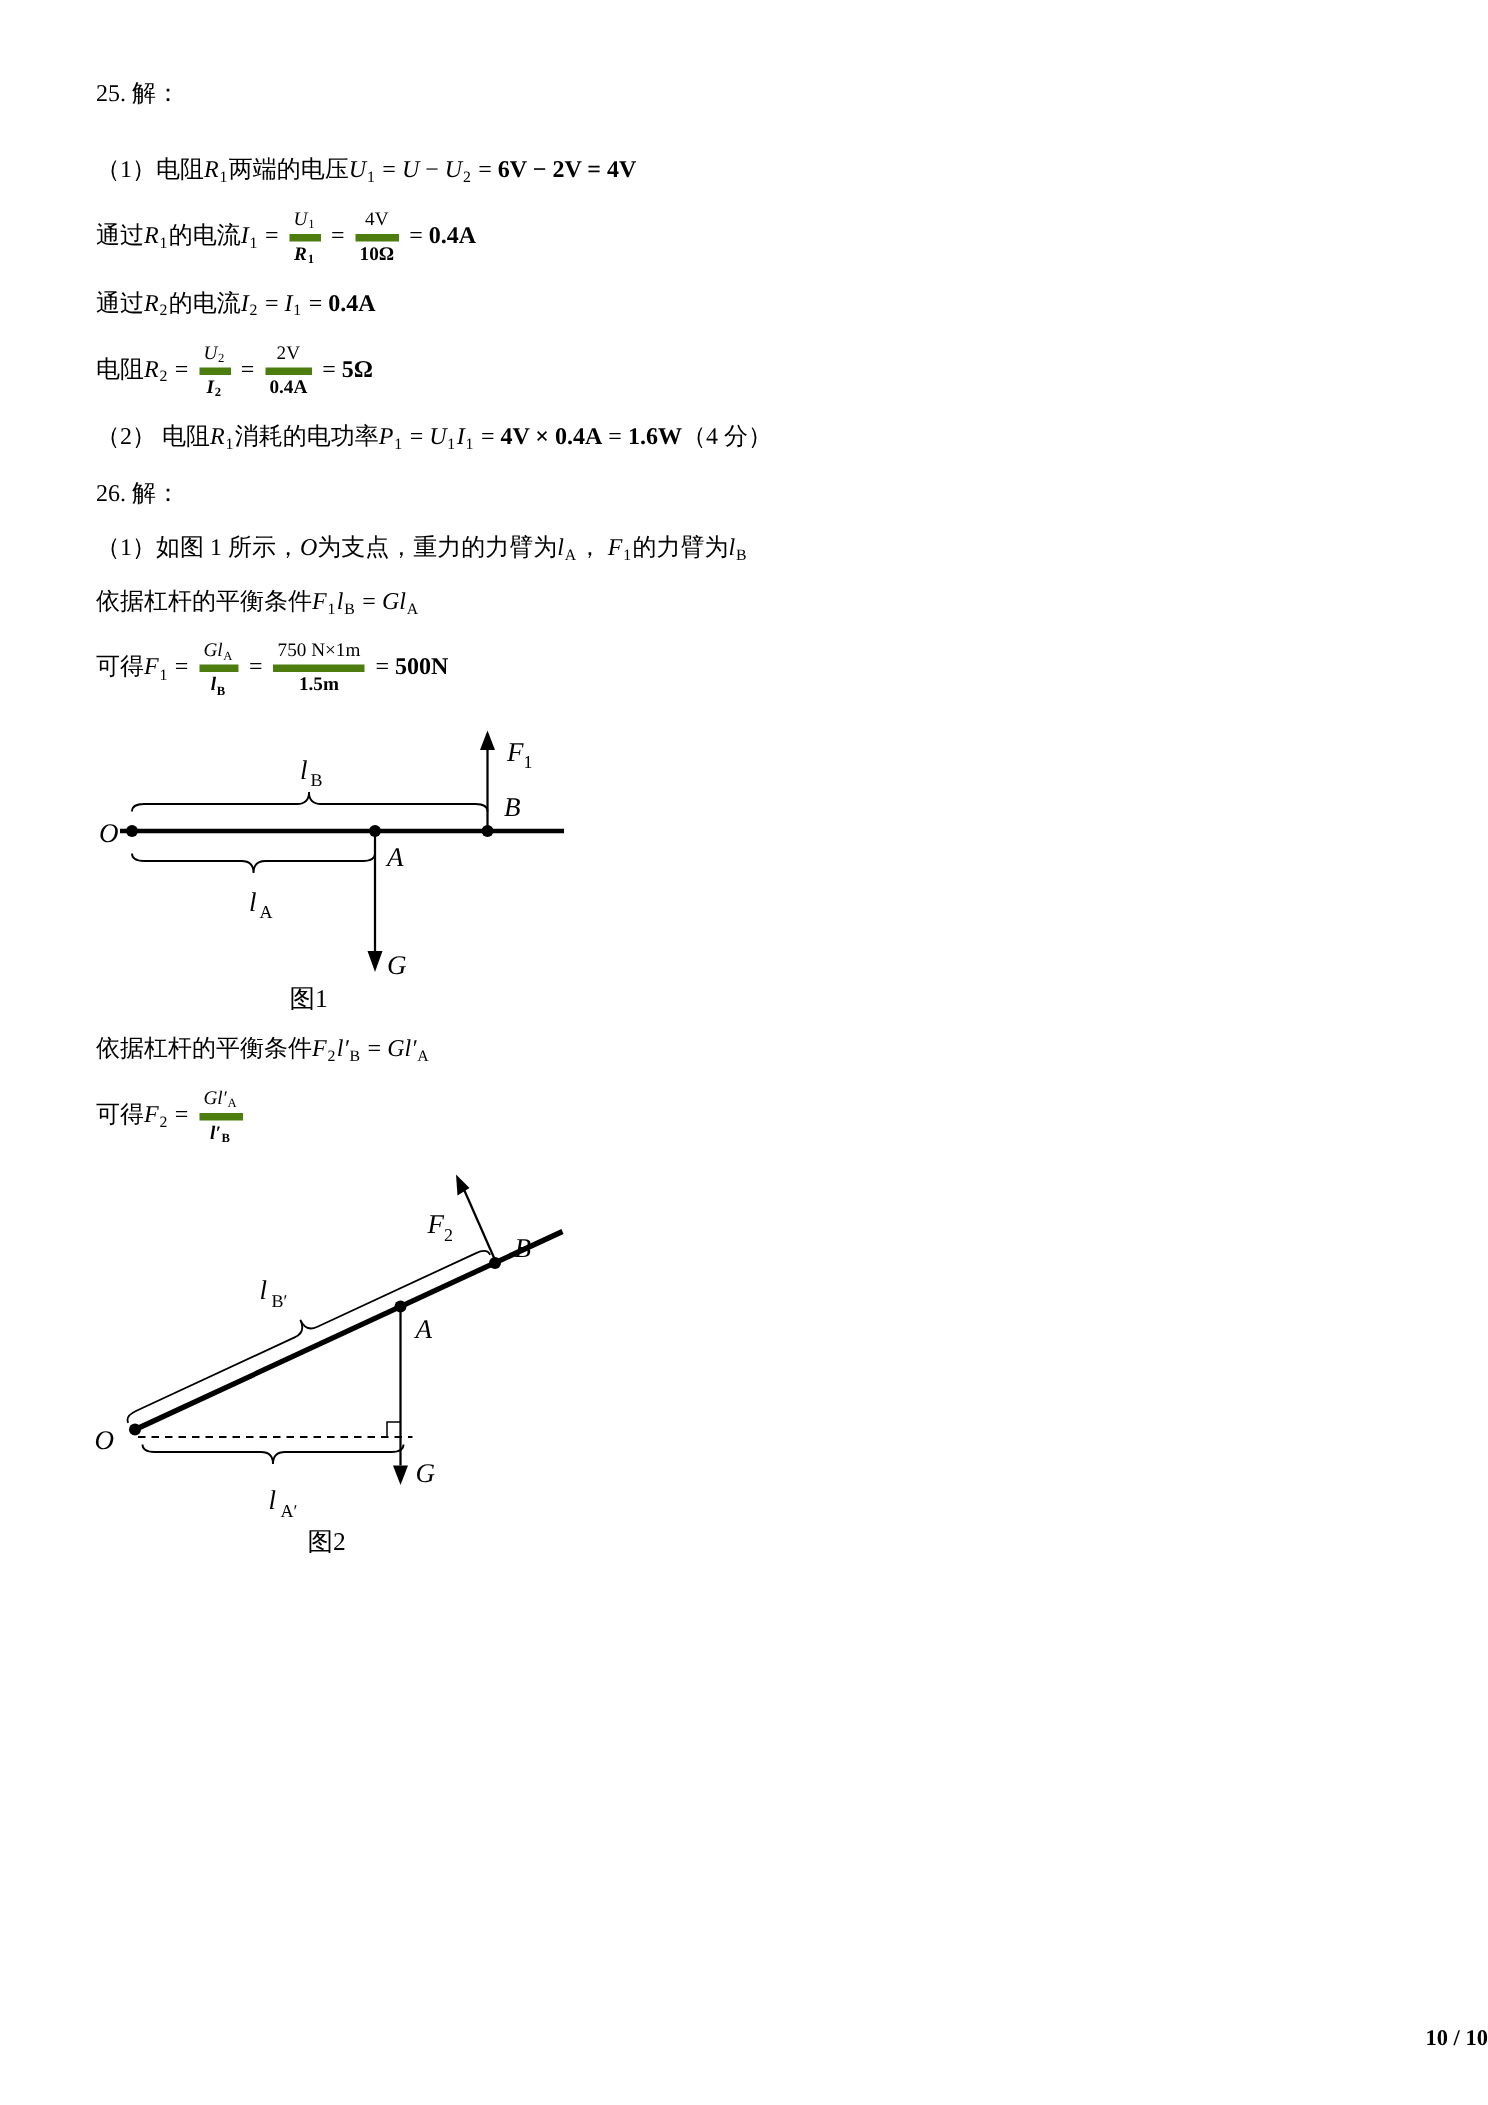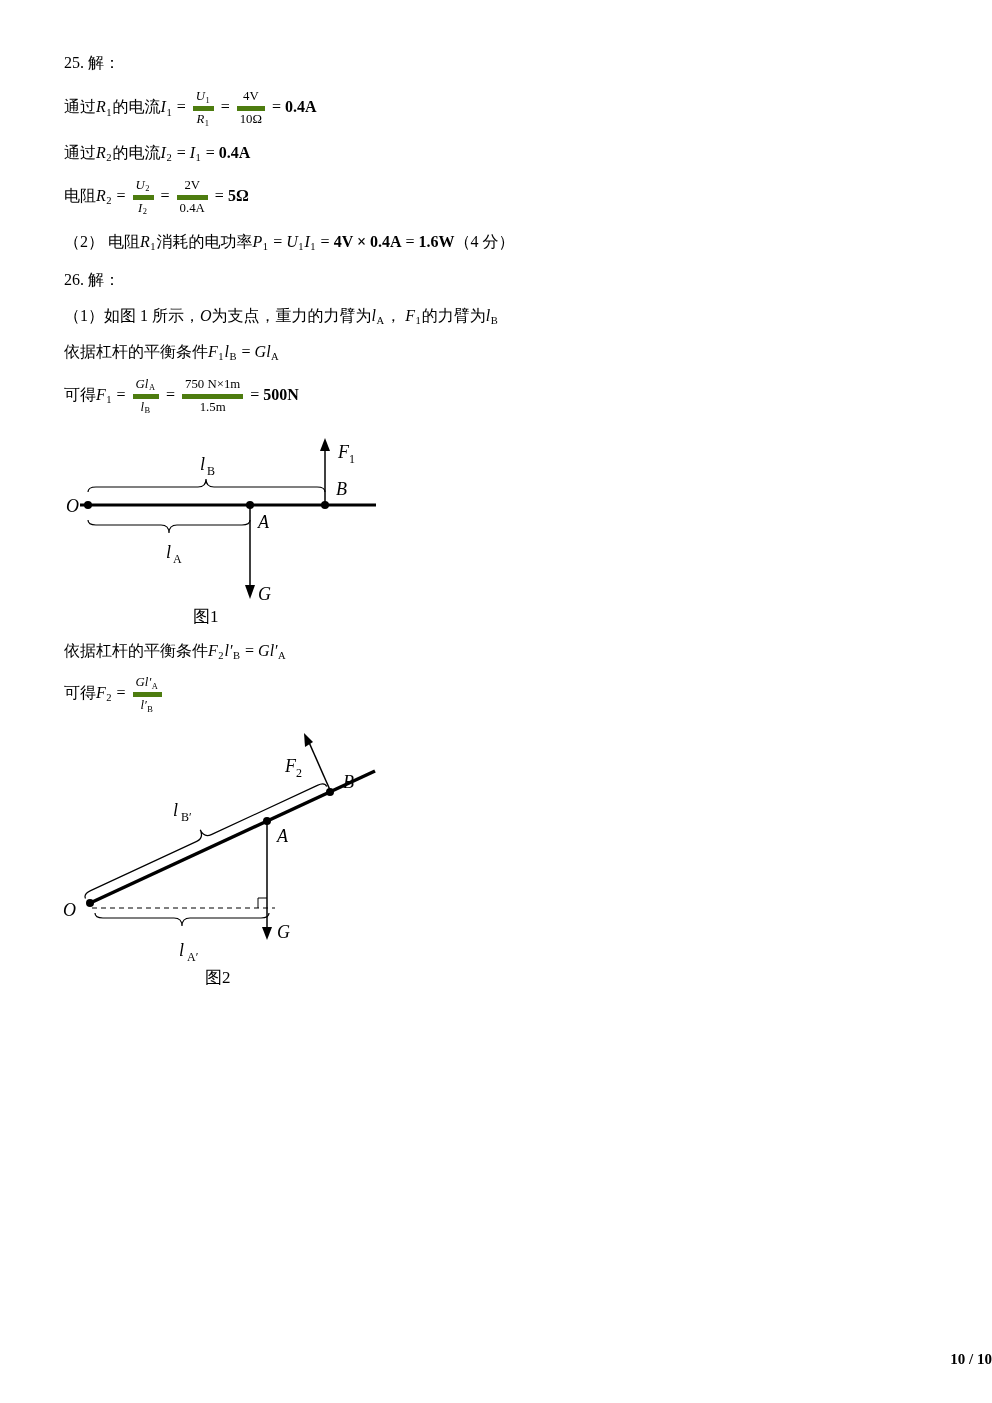--- a/index.html
+++ b/index.html
@@ -2,46 +2,47 @@
 <html><head>
 <meta charset="utf-8">
 <style>
   html,body{margin:0;padding:0;background:#ffffff;}
   .page{
     width:992px;height:1403px;background:#fff;position:relative;overflow:hidden;
     font-family:"Liberation Serif","DejaVu Serif",serif;color:#000;
     padding:52px 30px 0 64px;box-sizing:border-box;
   }
   .line{font-size:16px;line-height:1.4;margin-bottom:12px;white-space:nowrap;}
-  .gap16{margin-bottom:15px;}
+  .gap16{margin-bottom:29px;}
   .gap14{margin-bottom:14px;}
   .gap6{margin-bottom:6px;}
   .gap2{margin-bottom:16px;}
   .i{font-style:italic;}
   .bb{font-weight:bold;}
   .ss{font-size:0.66em;vertical-align:-0.28em;margin:0 1px 0 0.5px;}
   .frac{display:inline-block;vertical-align:middle;text-align:center;
     font-size:0.8em;line-height:1.25;margin:0 3px;}
   .frac .num{display:block;border-bottom:5px solid #4d7c0f;padding:0 3px 1px 3px;}
-  .frac .den{display:block;padding:1px 3px 0 3px;}
+  .frac .den{display:block;padding:1px 3px 0 3px;font-weight:bold;}
   svg.fig{display:block;}
   svg.fig text{font-family:"Liberation Serif","DejaVu Serif",serif;font-style:italic;font-size:18px;fill:#000;}
   svg.fig text.svg-sub{font-size:12px;font-style:normal;}
   svg.fig text.svg-cjk{font-style:normal;font-size:17px;}
   .fig1{margin:4px 0 10px -4px;}
   .fig2{margin:4px 0 0 -9px;}
   .footer{position:absolute;left:0;right:0;top:1312px;text-align:right;
     font-weight:bold;font-size:15px;margin-top:39px;}
 </style>
 </head>
 <body>
 
 <div class="page">
 
   <div class="line gap16"><span>25. 解：</span></div>
+  <div class="line"><span>（1）电阻</span><span class="i">R</span><span class="ss">1</span><span>两端的电压</span><span class="i">U</span><span class="ss">1</span><span> = </span><span class="i">U</span><span> − </span><span class="i">U</span><span class="ss">2</span><span> = </span><span class="bb">6V − 2V = 4V</span></div>
   <div class="line gap14"><span>通过</span><span class="i">R</span><span class="ss">1</span><span>的电流</span><span class="i">I</span><span class="ss">1</span><span> = </span><span class="frac"><span class="num"><span class="i">U</span><span class="ss">1</span></span><span class="den"><span class="i">R</span><span class="ss">1</span></span></span><span> = </span><span class="frac"><span class="num"><span>4V</span></span><span class="den"><span>10Ω</span></span></span><span> = </span><span class="bb">0.4A</span></div>
   <div class="line"><span>通过</span><span class="i">R</span><span class="ss">2</span><span>的电流</span><span class="i">I</span><span class="ss">2</span><span> = </span><span class="i">I</span><span class="ss">1</span><span> = </span><span class="bb">0.4A</span></div>
   <div class="line gap14"><span>电阻</span><span class="i">R</span><span class="ss">2</span><span> = </span><span class="frac"><span class="num"><span class="i">U</span><span class="ss">2</span></span><span class="den"><span class="i">I</span><span class="ss">2</span></span></span><span> = </span><span class="frac"><span class="num"><span>2V</span></span><span class="den"><span>0.4A</span></span></span><span> = </span><span class="bb">5Ω</span></div>
   <div class="line gap14"><span>（2） 电阻</span><span class="i">R</span><span class="ss">1</span><span>消耗的电功率</span><span class="i">P</span><span class="ss">1</span><span> = </span><span class="i">U</span><span class="ss">1</span><span class="i">I</span><span class="ss">1</span><span> = </span><span class="bb">4V × 0.4A</span><span> = </span><span class="bb">1.6W</span><span>（4 分）</span></div>
 
   <div class="line gap14"><span>26. 解：</span></div>
   <div class="line"><span>（1）如图 1 所示，</span><span class="i">O</span><span>为支点，重力的力臂为</span><span class="i">l</span><span class="ss">A</span><span>， </span><span class="i">F</span><span class="ss">1</span><span>的力臂为</span><span class="i">l</span><span class="ss">B</span></div>
   <div class="line"><span>依据杠杆的平衡条件</span><span class="i">F</span><span class="ss">1</span><span class="i">l</span><span class="ss">B</span><span> = </span><span class="i">G</span><span class="i">l</span><span class="ss">A</span></div>
   <div class="line gap2"><span>可得</span><span class="i">F</span><span class="ss">1</span><span> = </span><span class="frac"><span class="num"><span class="i">G</span><span class="i">l</span><span class="ss">A</span></span><span class="den"><span class="i">l</span><span class="ss">B</span></span></span><span> = </span><span class="frac"><span class="num"><span>750 N×1m</span></span><span class="den"><span>1.5m</span></span></span><span> = </span><span class="bb">500N</span></div>
 

